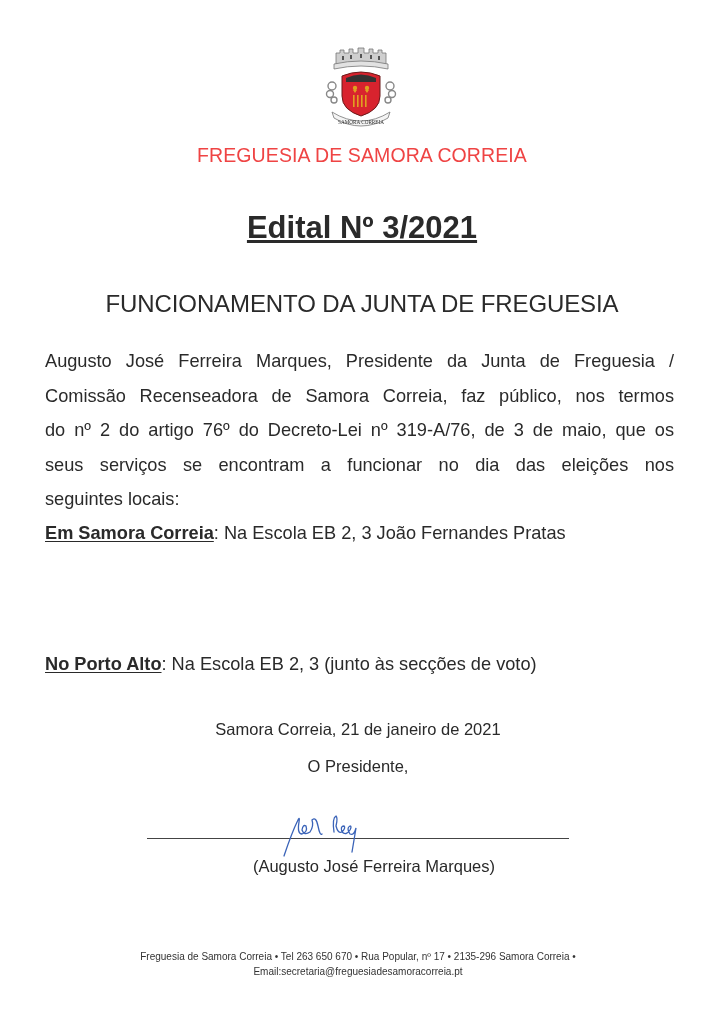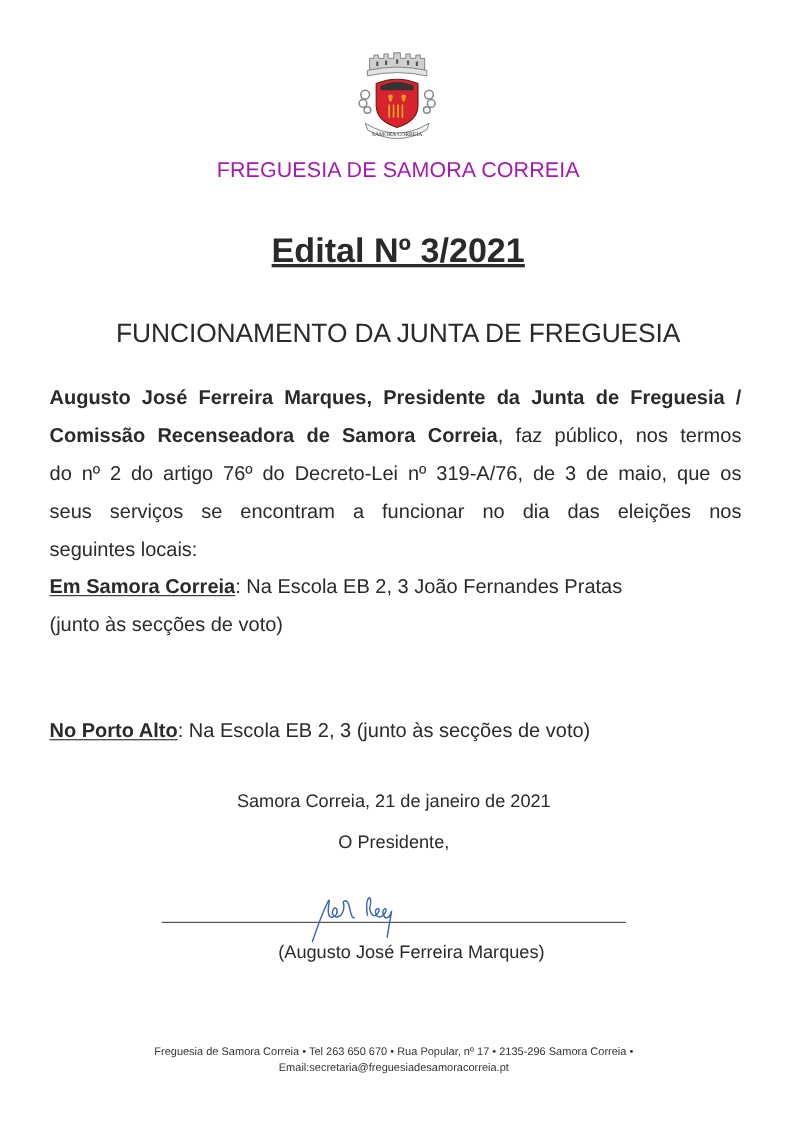--- a/index.html
+++ b/index.html
@@ -3,37 +3,37 @@
   <meta charset="utf-8">
   <style>
     html, body { margin: 0; padding: 0; background: #ffffff; }
     body {
       width: 724px; height: 1024px; position: relative; overflow: hidden;
       font-family: "Liberation Sans", sans-serif; color: #2b2b2b;
     }
     .crest { position: absolute; left: 322px; top: 44px; width: 78px; height: 84px; }
     .org-name {
       position: absolute; left: 0; width: 724px; top: 144px; text-align: center;
-      font-size: 19.5px; letter-spacing: 0.1px; color: #a21caf;
+      font-size: 19.5px; letter-spacing: 0.1px; color: #ef4444;
     }
     .edital-title {
       position: absolute; left: 0; width: 724px; top: 210px; text-align: center;
       font-size: 31px; font-weight: bold; color: #2a2a2a; text-decoration: underline;
     }
     .subject {
       position: absolute; left: 0; width: 724px; top: 290px; text-align: center;
       font-size: 24px; font-weight: normal; color: #2a2a2a; letter-spacing: -0.1px;
     }
     .body-para {
       position: absolute; left: 45px; width: 629px; top: 344px;
       font-size: 18.2px; line-height: 34.5px; text-align: justify; color: #2a2a2a;
     }
     .body-para .line { display: block; text-align-last: justify; white-space: nowrap; }
     .body-para .line.last { text-align-last: left; }
-    .body-para b { font-weight: bold; }
+    .body-para b { font-weight: normal; }
     .loc {
       position: absolute; left: 45px; width: 640px;
       font-size: 18.2px; line-height: 34.5px; color: #2a2a2a;
     }
     .loc .label { font-weight: bold; text-decoration: underline; text-underline-offset: 2px; }
     .loc1 { top: 516px; }
     .loc2 { top: 647px; }
     .place-date {
       position: absolute; left: 0; width: 716px; top: 720px; text-align: center;
       font-size: 16.5px; color: #2a2a2a;
@@ -107,21 +107,20 @@
 <div class="body-para">
   <span class="line"><b>Augusto José Ferreira Marques, Presidente da Junta de Freguesia /</b><span></span></span>
   <span class="line"><b>Comissão Recenseadora de Samora Correia</b><span>, faz público, nos termos</span></span>
   <span class="line"><b></b><span>do nº 2 do artigo 76º do Decreto-Lei nº 319-A/76, de 3 de maio, que os</span></span>
   <span class="line"><b></b><span>seus serviços se encontram a funcionar no dia das eleições nos</span></span>
   <span class="line last"><b></b><span>seguintes locais:</span></span>
 </div>
 
 <div class="loc loc1">
   <div><span class="label">Em Samora Correia</span><span>: Na Escola EB 2, 3 João Fernandes Pratas</span></div>
-  <div>(junto às secções de voto)</div>
 </div>
 
 <div class="loc loc2">
   <div><span class="label">No Porto Alto</span><span>: Na Escola EB 2, 3 (junto às secções de voto)</span></div>
 </div>
 
 <div class="place-date">Samora Correia, 21 de janeiro de 2021</div>
 <div class="role">O Presidente,</div>
 
 <div class="sig-line"></div>

